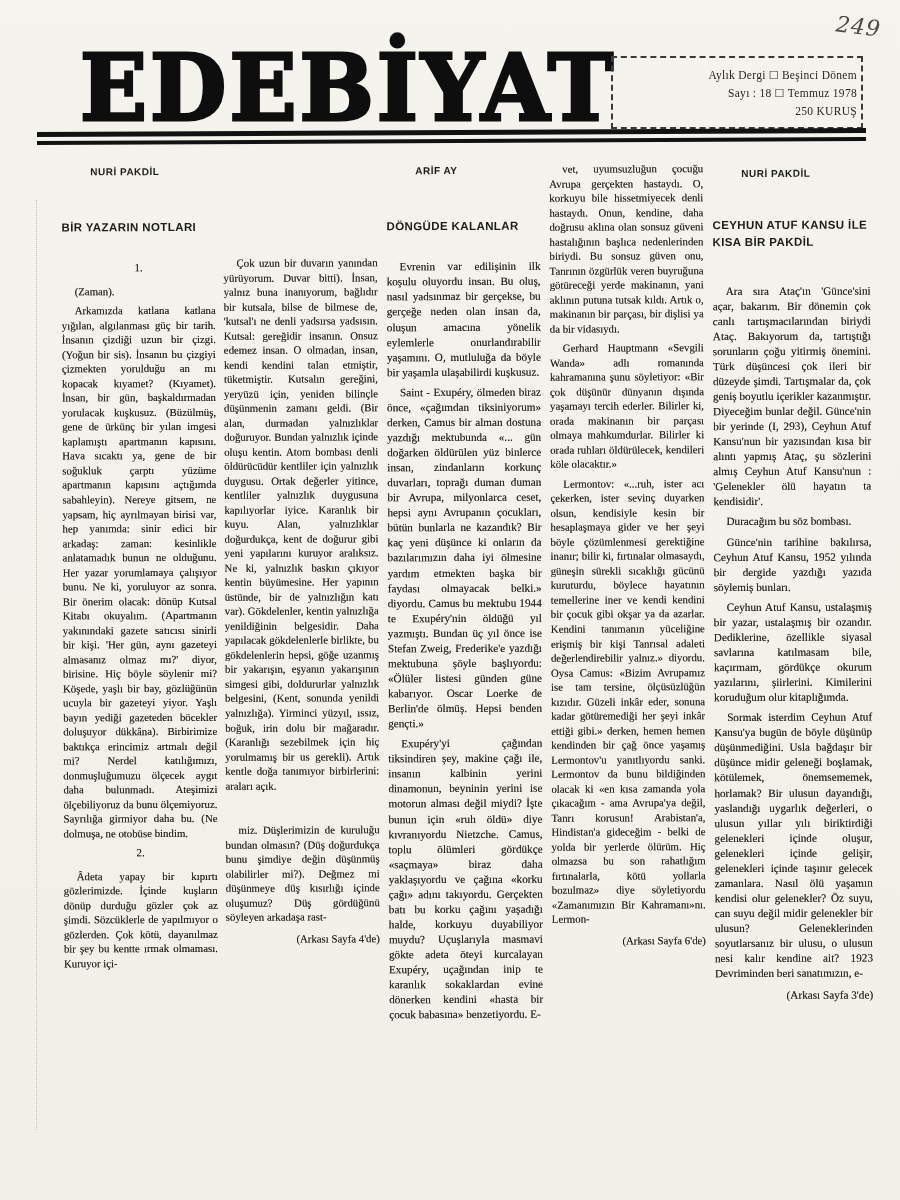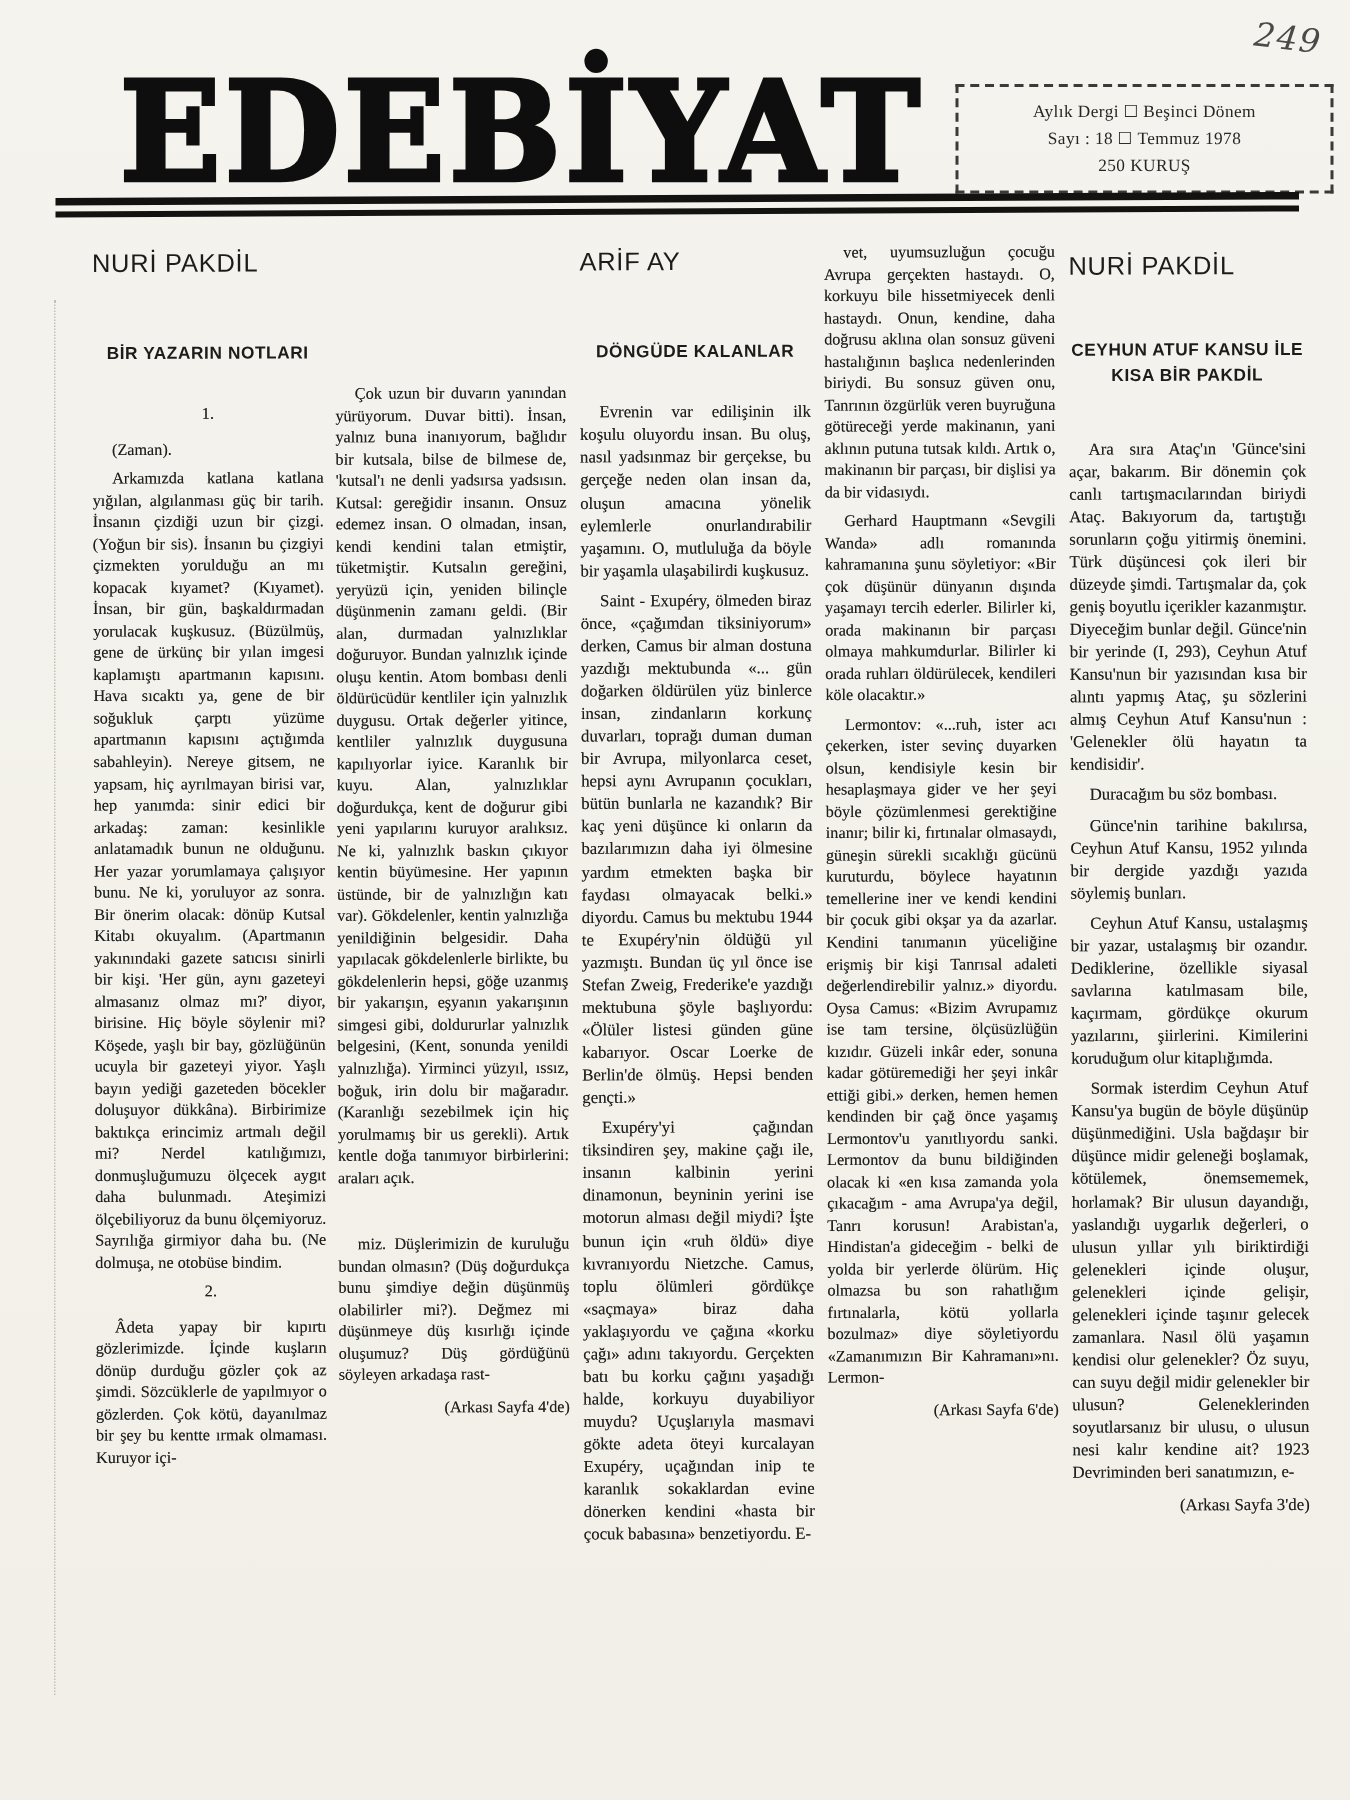--- a/index.html
+++ b/index.html
@@ -4,40 +4,40 @@
 <style>
   html,body{margin:0;padding:0;}
   body{width:900px;height:1200px;background:#dcdad5;font-family:"Liberation Serif",serif;}
   .page{position:relative;width:900px;height:1200px;background:#f4f2ec;overflow:hidden;
         background-image:linear-gradient(180deg,#f5f3ee 0%,#f3f1ea 55%,#f1efe8 100%);}
   .page-number{position:absolute;left:836px;top:14px;font-family:"DejaVu Serif",serif;
         font-style:italic;font-size:22px;color:#4a4a48;transform:rotate(7deg);letter-spacing:1px;}
   .masthead{position:absolute;left:80px;top:44px;font-family:"DejaVu Serif",serif;
         font-weight:bold;font-size:88px;line-height:1;letter-spacing:3px;color:#0e0e0e;
         -webkit-text-stroke:3px #0e0e0e;transform:scaleY(1.04);white-space:nowrap;}
-  .issue-box{position:absolute;left:637px;top:56px;width:252px;box-sizing:border-box;
-        border:2px dashed #3a3a38;padding:9px 4px 7px;text-align:center;
+  .issue-box{position:absolute;left:611px;top:56px;width:252px;box-sizing:border-box;
+        border:2px dashed #3a3a38;padding:9px 4px 7px;text-align:right;
         font-size:11.5px;line-height:1.55;color:#262624;letter-spacing:0.3px;}
   .issue-box .cb{display:inline-block;margin:0 3px;font-size:11px;color:#2c2c2a;}
   .rule{position:absolute;left:37px;width:829px;background:#121210;transform:rotate(-0.28deg);}
   .rule-a{top:130px;height:5px;}
   .rule-b{top:139px;height:4px;}
   .edge-dots{position:absolute;left:36px;top:200px;height:930px;width:0;
         border-left:1px dotted #c4c0b6;}
   .columns{position:absolute;left:63px;top:156px;width:806px;height:1046px;transform:rotate(-0.2deg);}
   .col{position:absolute;top:0;width:154px;}
   .col-1{left:0;}
   .col-2{left:162px;}
   .col-3{left:325px;}
   .col-4{left:488px;}
   .col-5{left:651px;width:158px;}
-  .byline{font-family:"Liberation Sans",sans-serif;font-size:17px;font-weight:normal;
-        letter-spacing:0.5px;color:#1c1c1a;}
+  .byline{font-family:"Liberation Sans",sans-serif;font-size:10px;font-weight:bold;
+        letter-spacing:0.5px;color:#1c1c1a;margin-left:29px;}
   .headline{font-family:"Liberation Sans",sans-serif;font-size:11.5px;font-weight:bold;
-        letter-spacing:0.4px;color:#1c1c1a;line-height:1.5;text-align:center;}
+        letter-spacing:0.4px;color:#1c1c1a;line-height:1.5;}
   .col-1 .byline,.col-3 .byline{margin-top:9px;}
   .col-1 .headline,.col-3 .headline{margin-top:42px;}
   .col-5 .byline{margin-top:13px;}
   .col-5 .headline{margin-top:38px;}
   .body{font-size:10.8px;line-height:1.345;text-align:justify;color:#1e1e1c;
         text-shadow:0 0 0.35px rgba(20,20,20,0.55);}
   .col-3 .body,.col-5 .body{font-size:11.2px;}
   .col-1 .body,.col-3 .body{margin-top:24px;}
   .col-2 .body{margin-top:99px;}
   .col-4 .body{margin-top:6px;}

